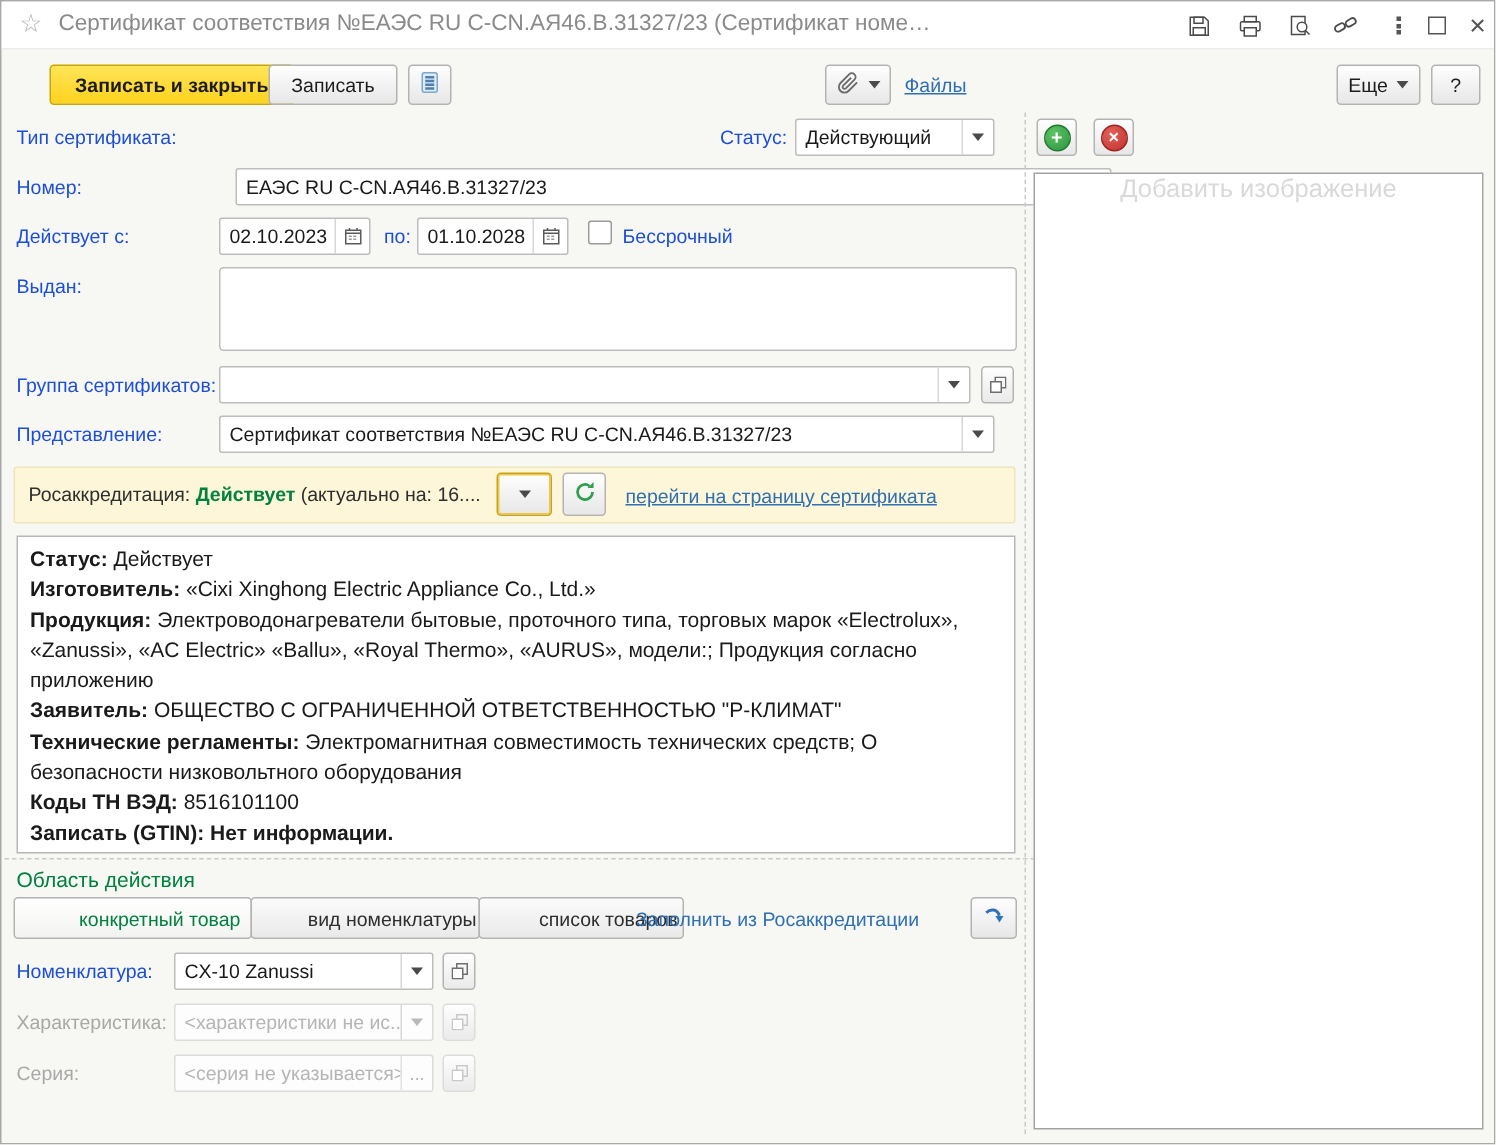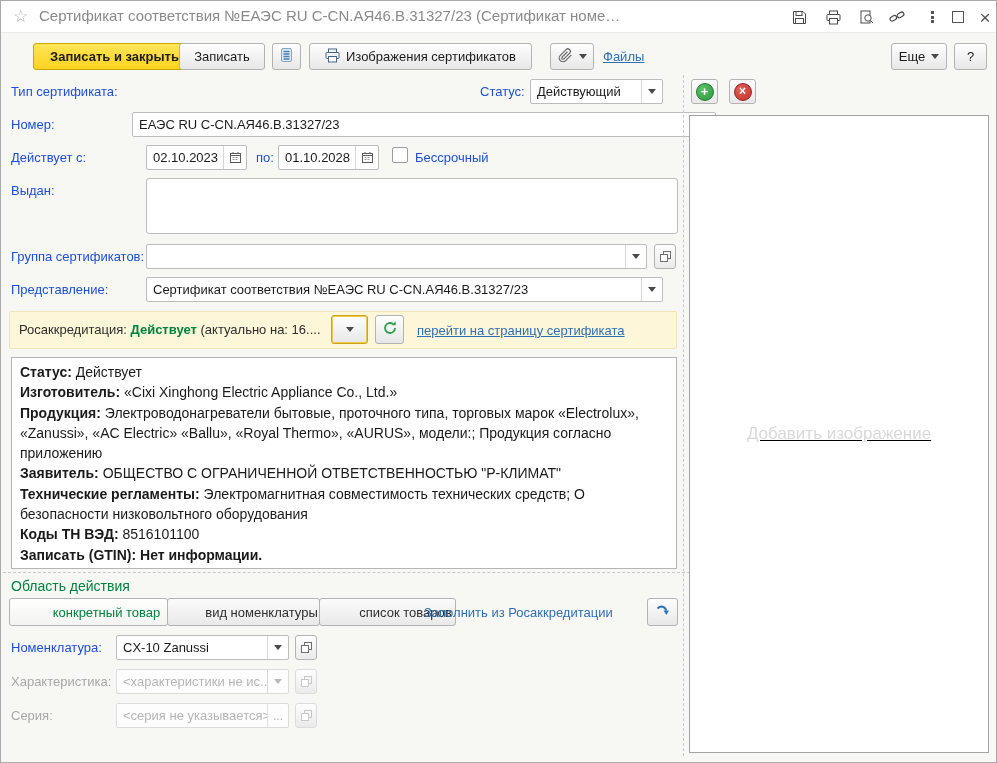--- a/index.html
+++ b/index.html
@@ -70,21 +70,21 @@
          align-items:center; justify-content:center; font-size:13px; color:#2e2e2e; cursor:pointer;padding-left:36px; }
   .tab.active { background:linear-gradient(#ffffff,#f3f3f1); color:#00813f; }
 
   .vsplit { position:absolute; left:682px; top:74px; height:681px; width:0;
             border-left:1px dashed #c9c9c9; cursor:col-resize; }
   .hsplit { position:absolute; left:2px; top:571px; width:687px; height:0;
             border-top:1px dashed #c9c9c9; cursor:row-resize; }
 
   .img-box { position:absolute; left:688px; top:114px; width:300px; height:638px;
              box-sizing:border-box; border:1px solid #a3a3a3; background:#fff; display:flex;
-             align-items:center; justify-content:center; cursor:pointer;text-decoration:underline; }
+             justify-content:center; cursor:pointer; }
   .img-ph { font-size:17px; color:#d9d9d9; }
 
   .circle { width:16px; height:16px; border-radius:50%; color:#fff; font-weight:700; font-size:13px;
             line-height:15px; text-align:center; }
   .circle.green { background:radial-gradient(circle at 35% 30%, #5cc264, #2e9640); border:1px solid #1f7a30; }
   .circle.red { background:radial-gradient(circle at 35% 30%, #e2605a, #c2322c); border:1px solid #992420; font-size:12px; }
 </style>
 </head>
 <body>
 
@@ -142,30 +142,20 @@
     <span>Записать</span>
   </div>
   <div class="btn" style="left:271px;top:42px;width:29px">
     <span>
       <svg width="15" height="16" viewBox="0 0 15 16">
           <rect x="2.5" y="1.5" width="10" height="13" rx="1.5" fill="#ddebf7" stroke="#7aa7cc"></rect>
           <path d="M4.5 4.5h6M4.5 7h6M4.5 9.5h6M4.5 12h6" stroke="#4e7fae" stroke-width="1.6"></path>
         </svg>
     </span>
   </div>
-  <div class="btn" style="left:308px;top:42px;width:223px">
-    <span>
-      <svg width="15" height="15" viewBox="0 0 15 15" fill="none" stroke="#46648c">
-          <rect x="3.5" y="1" width="8" height="3.5"></rect>
-          <rect x="1" y="4.5" width="13" height="6" rx="1"></rect>
-          <rect x="3.5" y="8.5" width="8" height="5.5" fill="#fff"></rect>
-        </svg>
-    </span>
-    <span>Изображения сертификатов</span>
-  </div>
   <div class="btn" style="left:549px;top:42px;width:44px">
     <span>
       <svg width="15" height="15" viewBox="0 0 24 24" fill="none" stroke="#6b6b6b" stroke-width="2">
           <path d="M21.44 11.05l-9.19 9.19a6 6 0 0 1-8.49-8.49l9.19-9.19a4 4 0 0 1 5.66 5.66l-9.2 9.19a2 2 0 0 1-2.83-2.83l8.49-8.48"></path>
         </svg>
     </span>
     <span class="tri"></span>
   </div>
   <div class="link" style="left:602px;top:48px">
     <span>Файлы</span>
@@ -181,21 +171,21 @@
   <div class="lbl" style="left:10px;top:83px">Тип сертификата:</div>
   <div class="lbl" style="left:479px;top:83px">Статус:</div>
   <div class="fld" style="left:529px;top:78px;width:133px">
     <div class="txt">Действующий</div>
     <div class="arrow">
         <span class="tri"></span>
       </div>
   </div>
 
   <div class="lbl" style="left:10px;top:116px">Номер:</div>
-  <div class="fld" style="left:131px;top:111px;width:584px">
+  <div class="fld" style="left:156px;top:111px;width:584px">
     <div class="txt">ЕАЭС RU C-CN.АЯ46.В.31327/23</div>
   </div>
 
   <div class="lbl" style="left:10px;top:149px">Действует с:</div>
   <div class="fld" style="left:145px;top:144px;width:101px">
     <div class="txt">02.10.2023</div>
     <div class="arrow cal">
       <svg width="13" height="13" viewBox="0 0 13 13">
           <rect x="1.5" y="2.5" width="10" height="9" fill="#fff" stroke="#5a5a5a"></rect>
           <path d="M1.5 4.5h10" stroke="#5a5a5a"></path>

